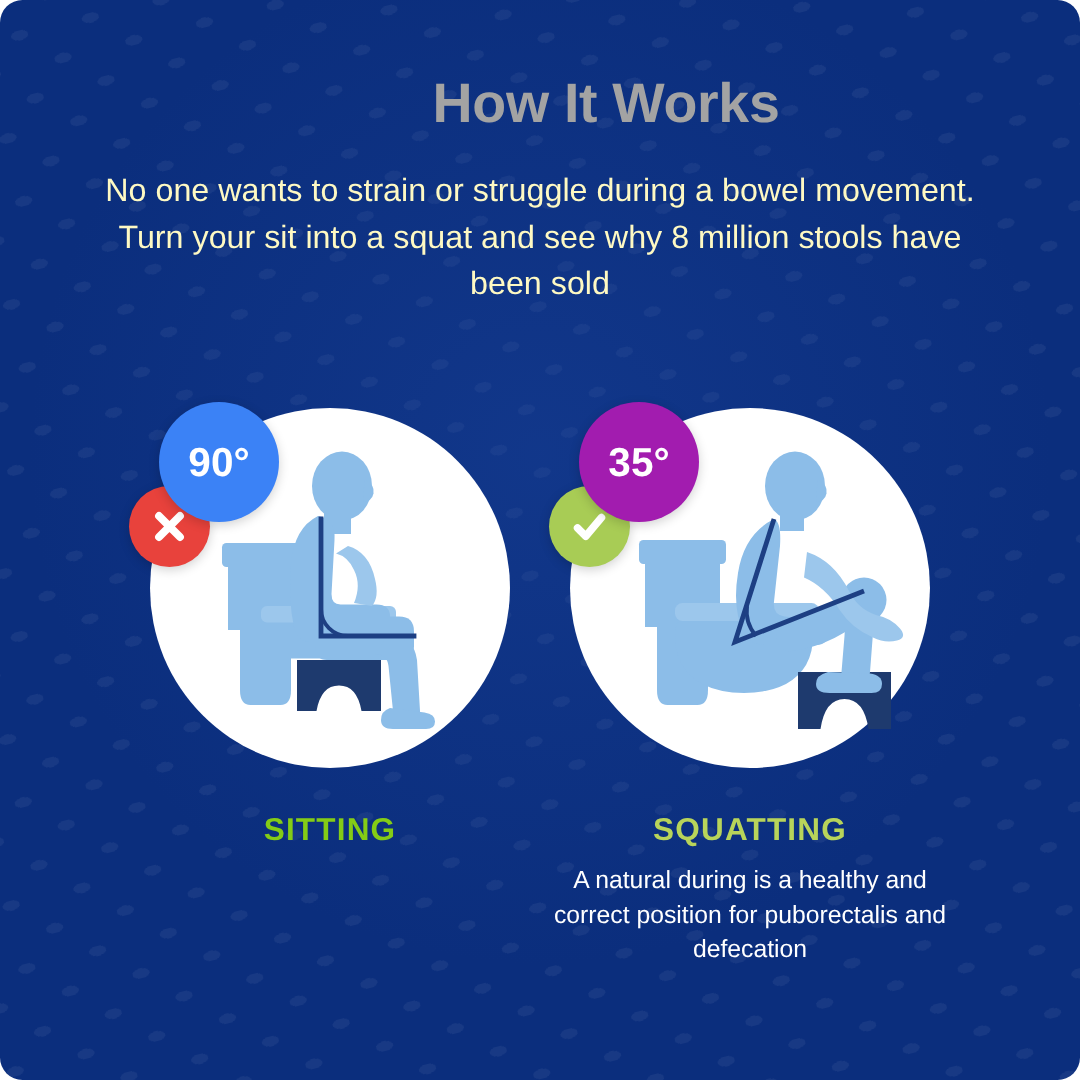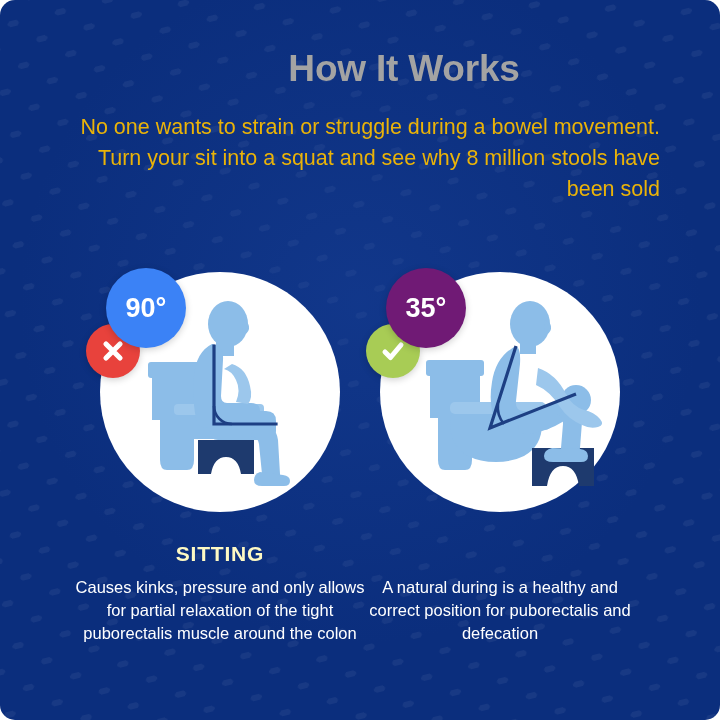--- a/index.html
+++ b/index.html
@@ -60,22 +60,22 @@
     font-weight: bold;
     letter-spacing: -0.2px;
     padding-left: 44px;
   }
   .subtitle {
     position: absolute;
     top: 112px;
     left: 50%;
     transform: translateX(-50%);
     width: 600px;
-    text-align: right;
-    color: #eab308;
+    text-align: center;
+    color: #fef9c3;
     font-size: 21.5px;
     line-height: 31px;
     font-weight: normal;
   }
 
   
   .panel {
     position: absolute;
     top: 268px;
     width: 300px;
@@ -210,22 +210,21 @@
           <span>90°</span>
         </div>
 
         <div class="badge badge-mark" style="background:#e8423c">
           <svg width="26" height="26" viewBox="0 0 26 26">
             <path d="M6 6 L20 20 M20 6 L6 20" stroke="#ffffff" stroke-width="5.2" stroke-linecap="round"></path>
           </svg>
         </div>
       </div>
 
-      <div class="cap-title" style="color:#fef9c3">SITTING</div>
-      <div class="cap-body">Causes kinks, pressure and only allows for partial relaxation of the tight puborectalis muscle around the colon</div>
+      <div class="cap-title" style="color:#84cc16">SITTING</div>
     </div>
 
     <div class="panel right">
       <div class="circle-wrap">
         <div class="white-circle"></div>
 
         <svg class="illus" viewBox="0 0 240 240">
 
           <rect x="46" y="88" width="58" height="16" rx="3" fill="#8cbde8"></rect>
           <rect x="50" y="98" width="50" height="48" fill="#8cbde8"></rect>
@@ -251,28 +250,29 @@
           <path d="M190 136 q12 2 12 14 l-2 26 q-1 10 -10 10 q-9 0 -9 -10 l2 -24 q1 -8 -6 -9 z" fill="#8cbde8"></path>
 
           <path d="M172 176 q-8 2 -8 8 q0 6 9 6 h28 q7 0 7 -6 q0 -6 -8 -7 z" fill="#8cbde8"></path>
 
           <path d="M158 96 q18 6 28 26 q6 12 18 16 q10 2 16 9 q5 6 -2 8 q-8 2 -16 -2 q-14 -6 -22 -18 q-10 -16 -24 -22 z" fill="#9cc7ec"></path>
 
           <path d="M136 74 L110 156 L196 122" fill="none" stroke="#1d3f83" stroke-width="3.2" stroke-linejoin="miter"></path>
           <path d="M118 132 a26 26 0 0 0 6 20" fill="none" stroke="#1d3f83" stroke-width="2.6"></path>
         </svg>
 
-        <div class="badge badge-deg" style="background:#701a75">
+        <div class="badge badge-deg" style="background:#a21caf">
           <span>35°</span>
         </div>
 
         <div class="badge badge-mark" style="background:#a8cc55">
           <svg width="30" height="30" viewBox="0 0 30 30">
             <path d="M7 16 L12.5 21.5 L23 9" fill="none" stroke="#ffffff" stroke-width="5" stroke-linecap="round" stroke-linejoin="round"></path>
           </svg>
         </div>
       </div>
 
+      <div class="cap-title" style="color:#b8d45a">SQUATTING</div>
       <div class="cap-body">A natural during is a healthy and correct position for puborectalis and defecation</div>
     </div>
 
   </div>
 </div>
 
 </body></html>

